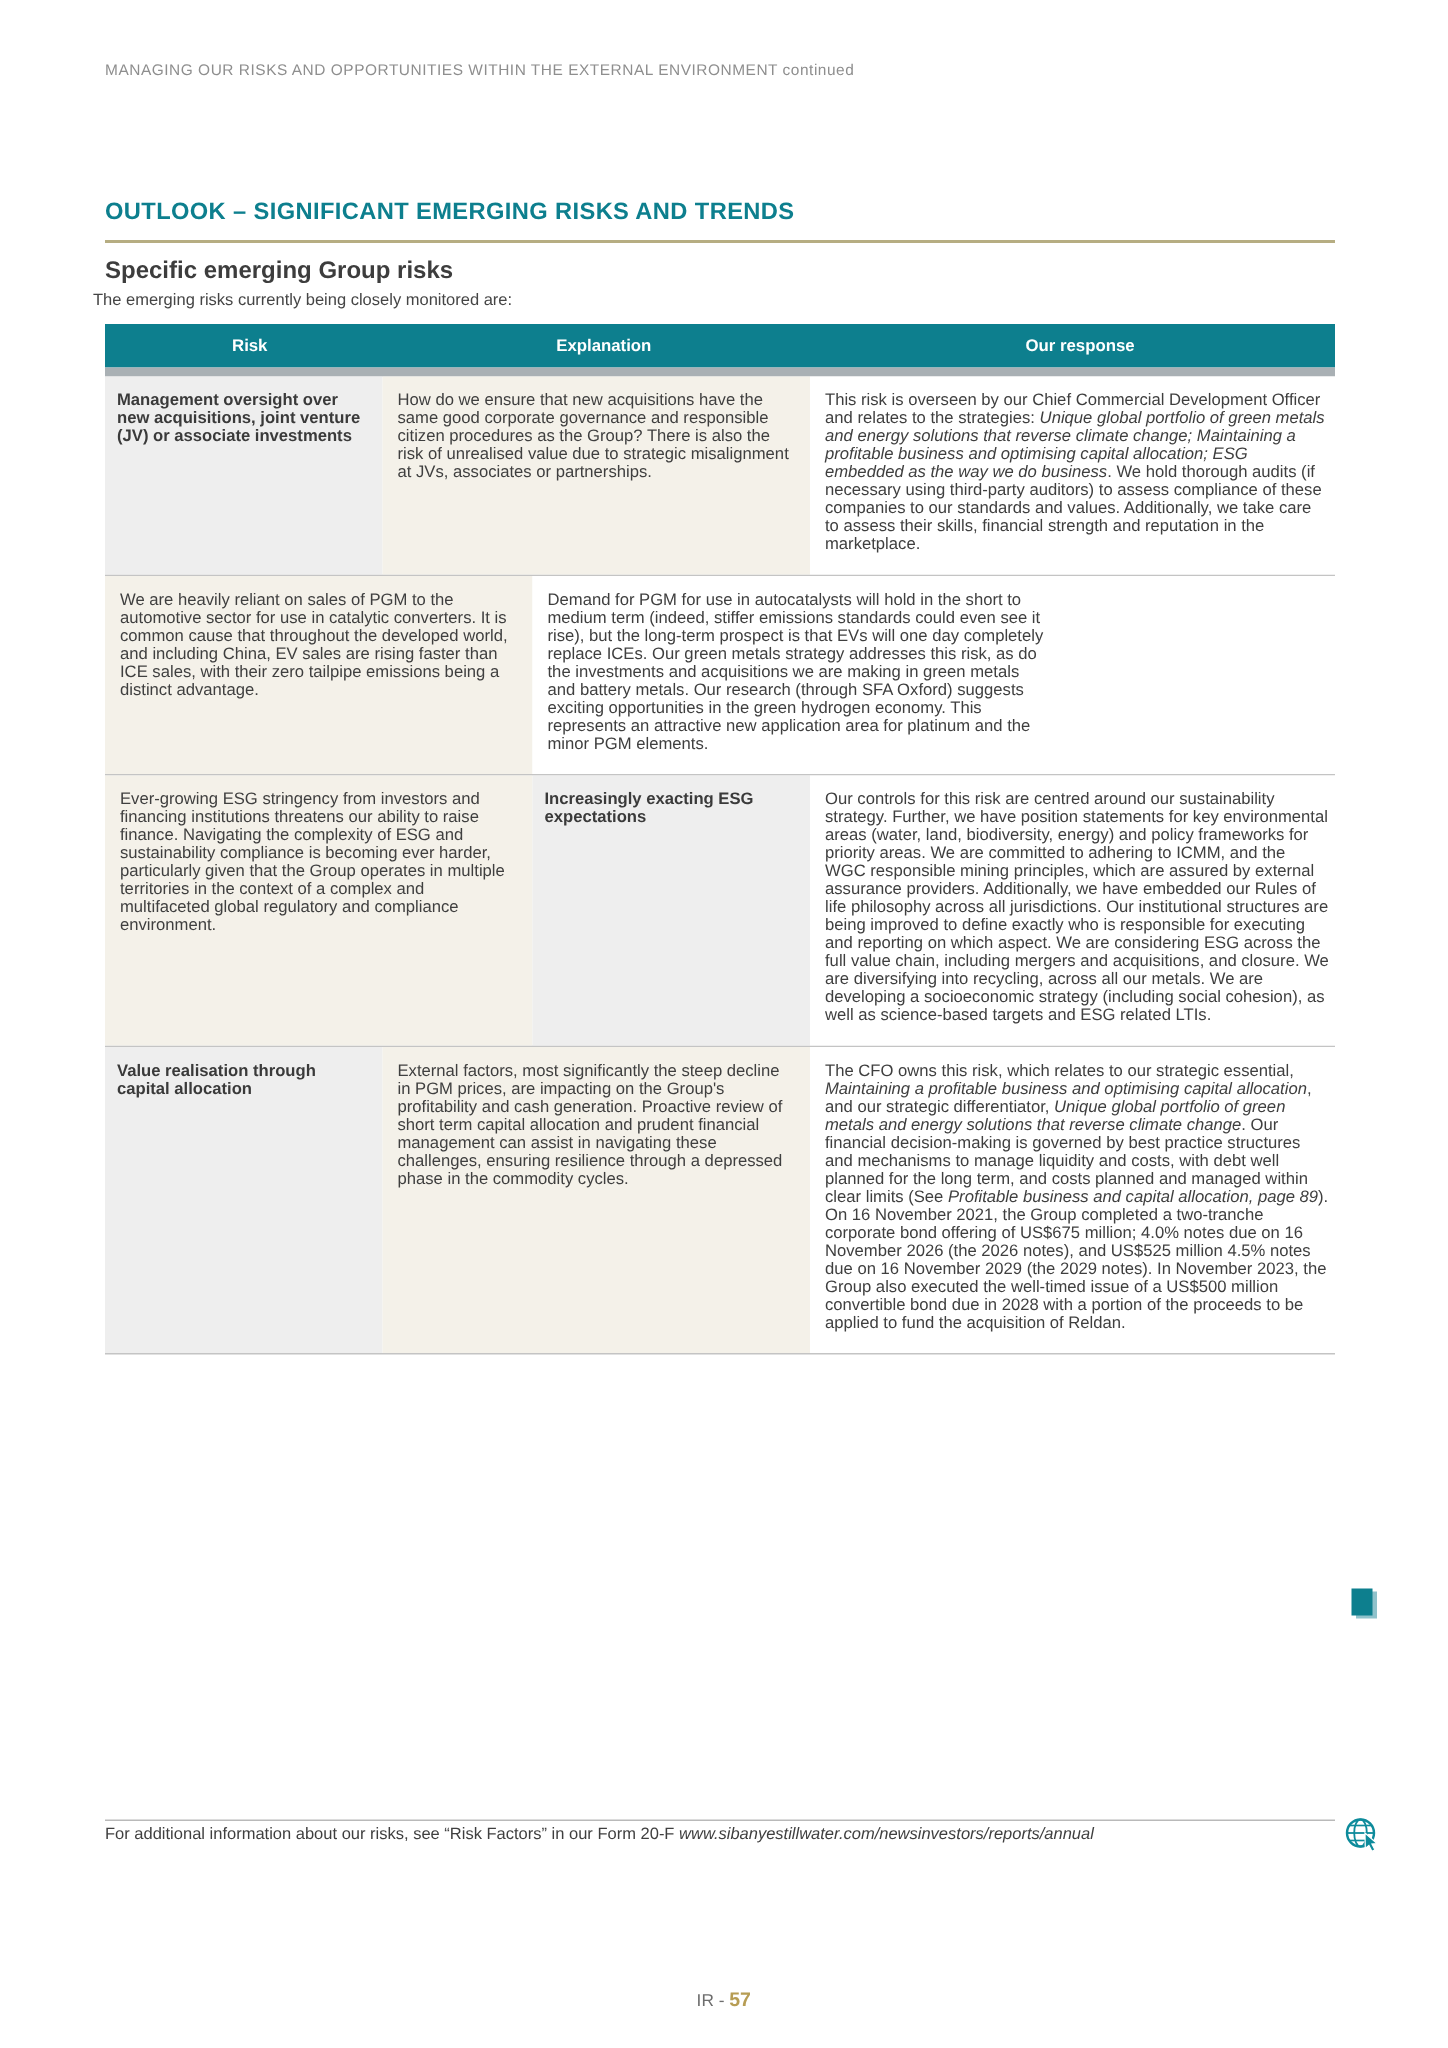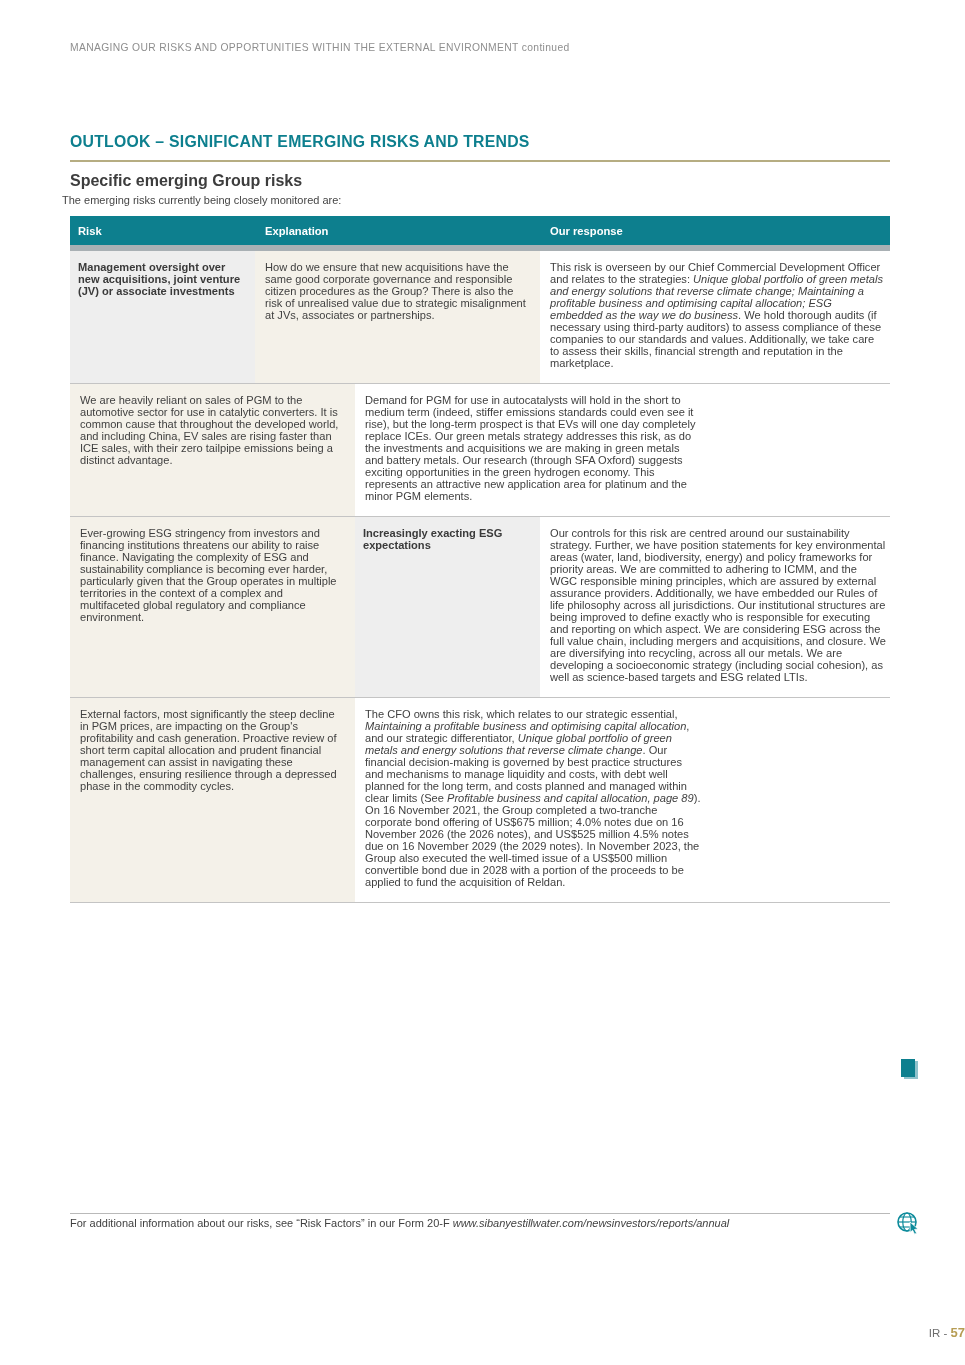--- a/index.html
+++ b/index.html
@@ -75,20 +75,21 @@
     position: absolute;
     left: 70px;
     top: 216px;
     width: 820px;
   }
   .thead {
     display: flex;
     background: #0d7f8e;
     height: 29px;
     align-items: center;
+    text-align: center;
   }
   .thead .th {
     color: #ffffff;
     font-size: 11.2px;
     font-weight: bold;
   }
   .col1 { width: 185px; box-sizing: border-box; }
   .col2 { width: 285px; box-sizing: border-box; }
   .col3 { width: 350px; box-sizing: border-box; }
   .thead .col1 { padding-left: 8px; }
@@ -145,21 +146,21 @@
     color: #3f3f3f;
   }
   .footnote em { font-style: italic; }
 
   
   .page-number {
     position: absolute;
     left: 0;
     right: 0;
     top: 1325px;
-    text-align: right;
+    text-align: center;
     font-size: 11.5px;
     color: #6d6d6d;
   }
   .page-number .num {
     color: #b79d54;
     font-weight: bold;
     font-size: 13px;
   }
 
   
@@ -209,20 +210,21 @@
         <div class="trow">
           <div class="cell c2 col2">We are heavily reliant on sales of PGM to the automotive sector for use in catalytic converters. It is common cause that throughout the developed world, and including China, EV sales are rising faster than ICE sales, with their zero tailpipe emissions being a distinct advantage.</div>
           <div class="cell c3 col3"><span>Demand for PGM for use in autocatalysts will hold in the short to medium term (indeed, stiffer emissions standards could even see it rise), but the long-term prospect is that EVs will one day completely replace ICEs. Our green metals strategy addresses this risk, as do the investments and acquisitions we are making in green metals and battery metals. Our research (through SFA Oxford) suggests exciting opportunities in the green hydrogen economy. This represents an attractive new application area for platinum and the minor PGM elements.</span></div>
         </div>
         <div class="trow">
           <div class="cell c2 col2">Ever-growing ESG stringency from investors and financing institutions threatens our ability to raise finance. Navigating the complexity of ESG and sustainability compliance is becoming ever harder, particularly given that the Group operates in multiple territories in the context of a complex and multifaceted global regulatory and compliance environment.</div>
           <div class="cell c1 col1">Increasingly exacting ESG expectations</div>
           <div class="cell c3 col3"><span>Our controls for this risk are centred around our sustainability strategy. Further, we have position statements for key environmental areas (water, land, biodiversity, energy) and policy frameworks for priority areas. We are committed to adhering to ICMM, and the WGC responsible mining principles, which are assured by external assurance providers. Additionally, we have embedded our Rules of life philosophy across all jurisdictions. Our institutional structures are being improved to define exactly who is responsible for executing and reporting on which aspect. We are considering ESG across the full value chain, including mergers and acquisitions, and closure. We are diversifying into recycling, across all our metals. We are developing a socioeconomic strategy (including social cohesion), as well as science-based targets and ESG related LTIs.</span></div>
         </div>
         <div class="trow">
+          <div class="cell c1 col1">Value realisation through capital allocation</div>
           <div class="cell c2 col2">External factors, most significantly the steep decline in PGM prices, are impacting on the Group's profitability and cash generation. Proactive review of short term capital allocation and prudent financial management can assist in navigating these challenges, ensuring resilience through a depressed phase in the commodity cycles.</div>
           <div class="cell c3 col3"><span>The CFO owns this risk, which relates to our strategic essential, </span><em>Maintaining a profitable business and optimising capital allocation</em><span>, and our strategic differentiator, </span><em>Unique global portfolio of green metals and energy solutions that reverse climate change</em><span>. Our financial decision-making is governed by best practice structures and mechanisms to manage liquidity and costs, with debt well planned for the long term, and costs planned and managed within clear limits (See </span><em>Profitable business and capital allocation, page 89</em><span>). On 16 November 2021, the Group completed a two-tranche corporate bond offering of US$675 million; 4.0% notes due on 16 November 2026 (the 2026 notes), and US$525 million 4.5% notes due on 16 November 2029 (the 2029 notes). In November 2023, the Group also executed the well-timed issue of a US$500 million convertible bond due in 2028 with a portion of the proceeds to be applied to fund the acquisition of Reldan.</span></div>
         </div>
       </div>
   </div>
 
   <div class="doc-icon">
     <svg width="22" height="26" viewBox="0 0 22 26">
       <rect x="4" y="3" width="14" height="18" fill="#8fc2cb"></rect>
       <rect x="1" y="1" width="14" height="18" fill="#0d7f8e"></rect>

